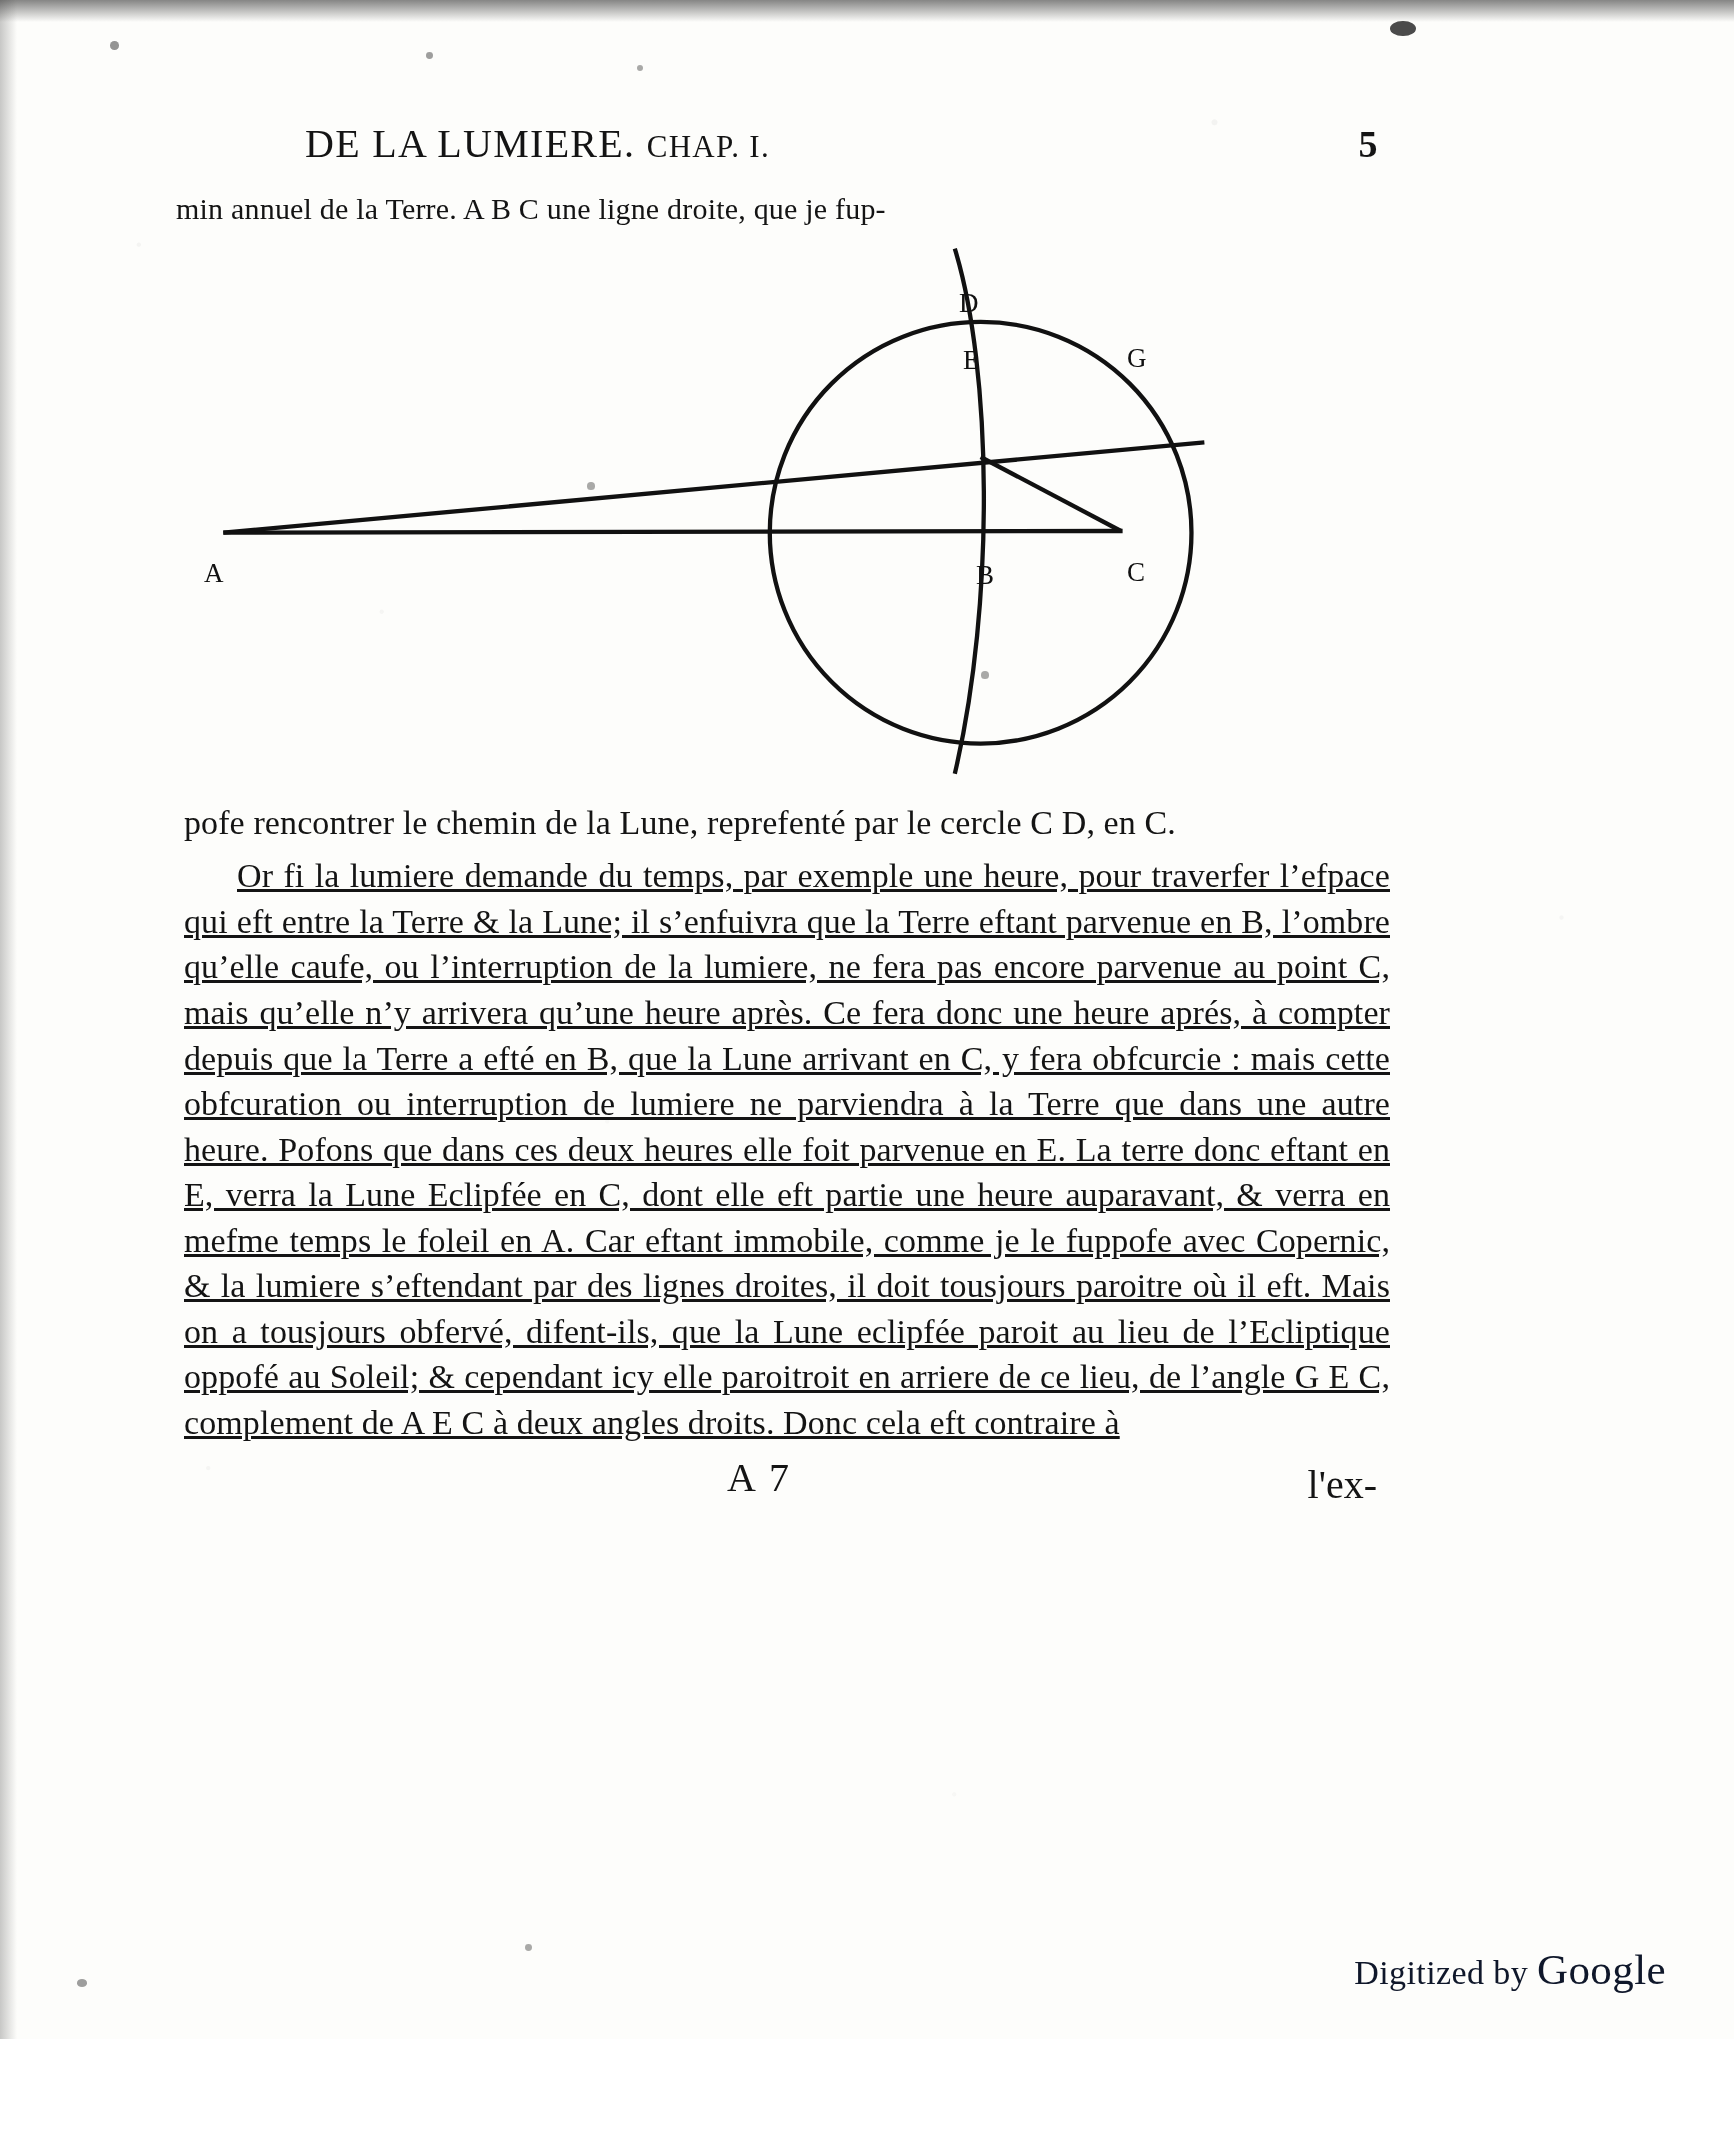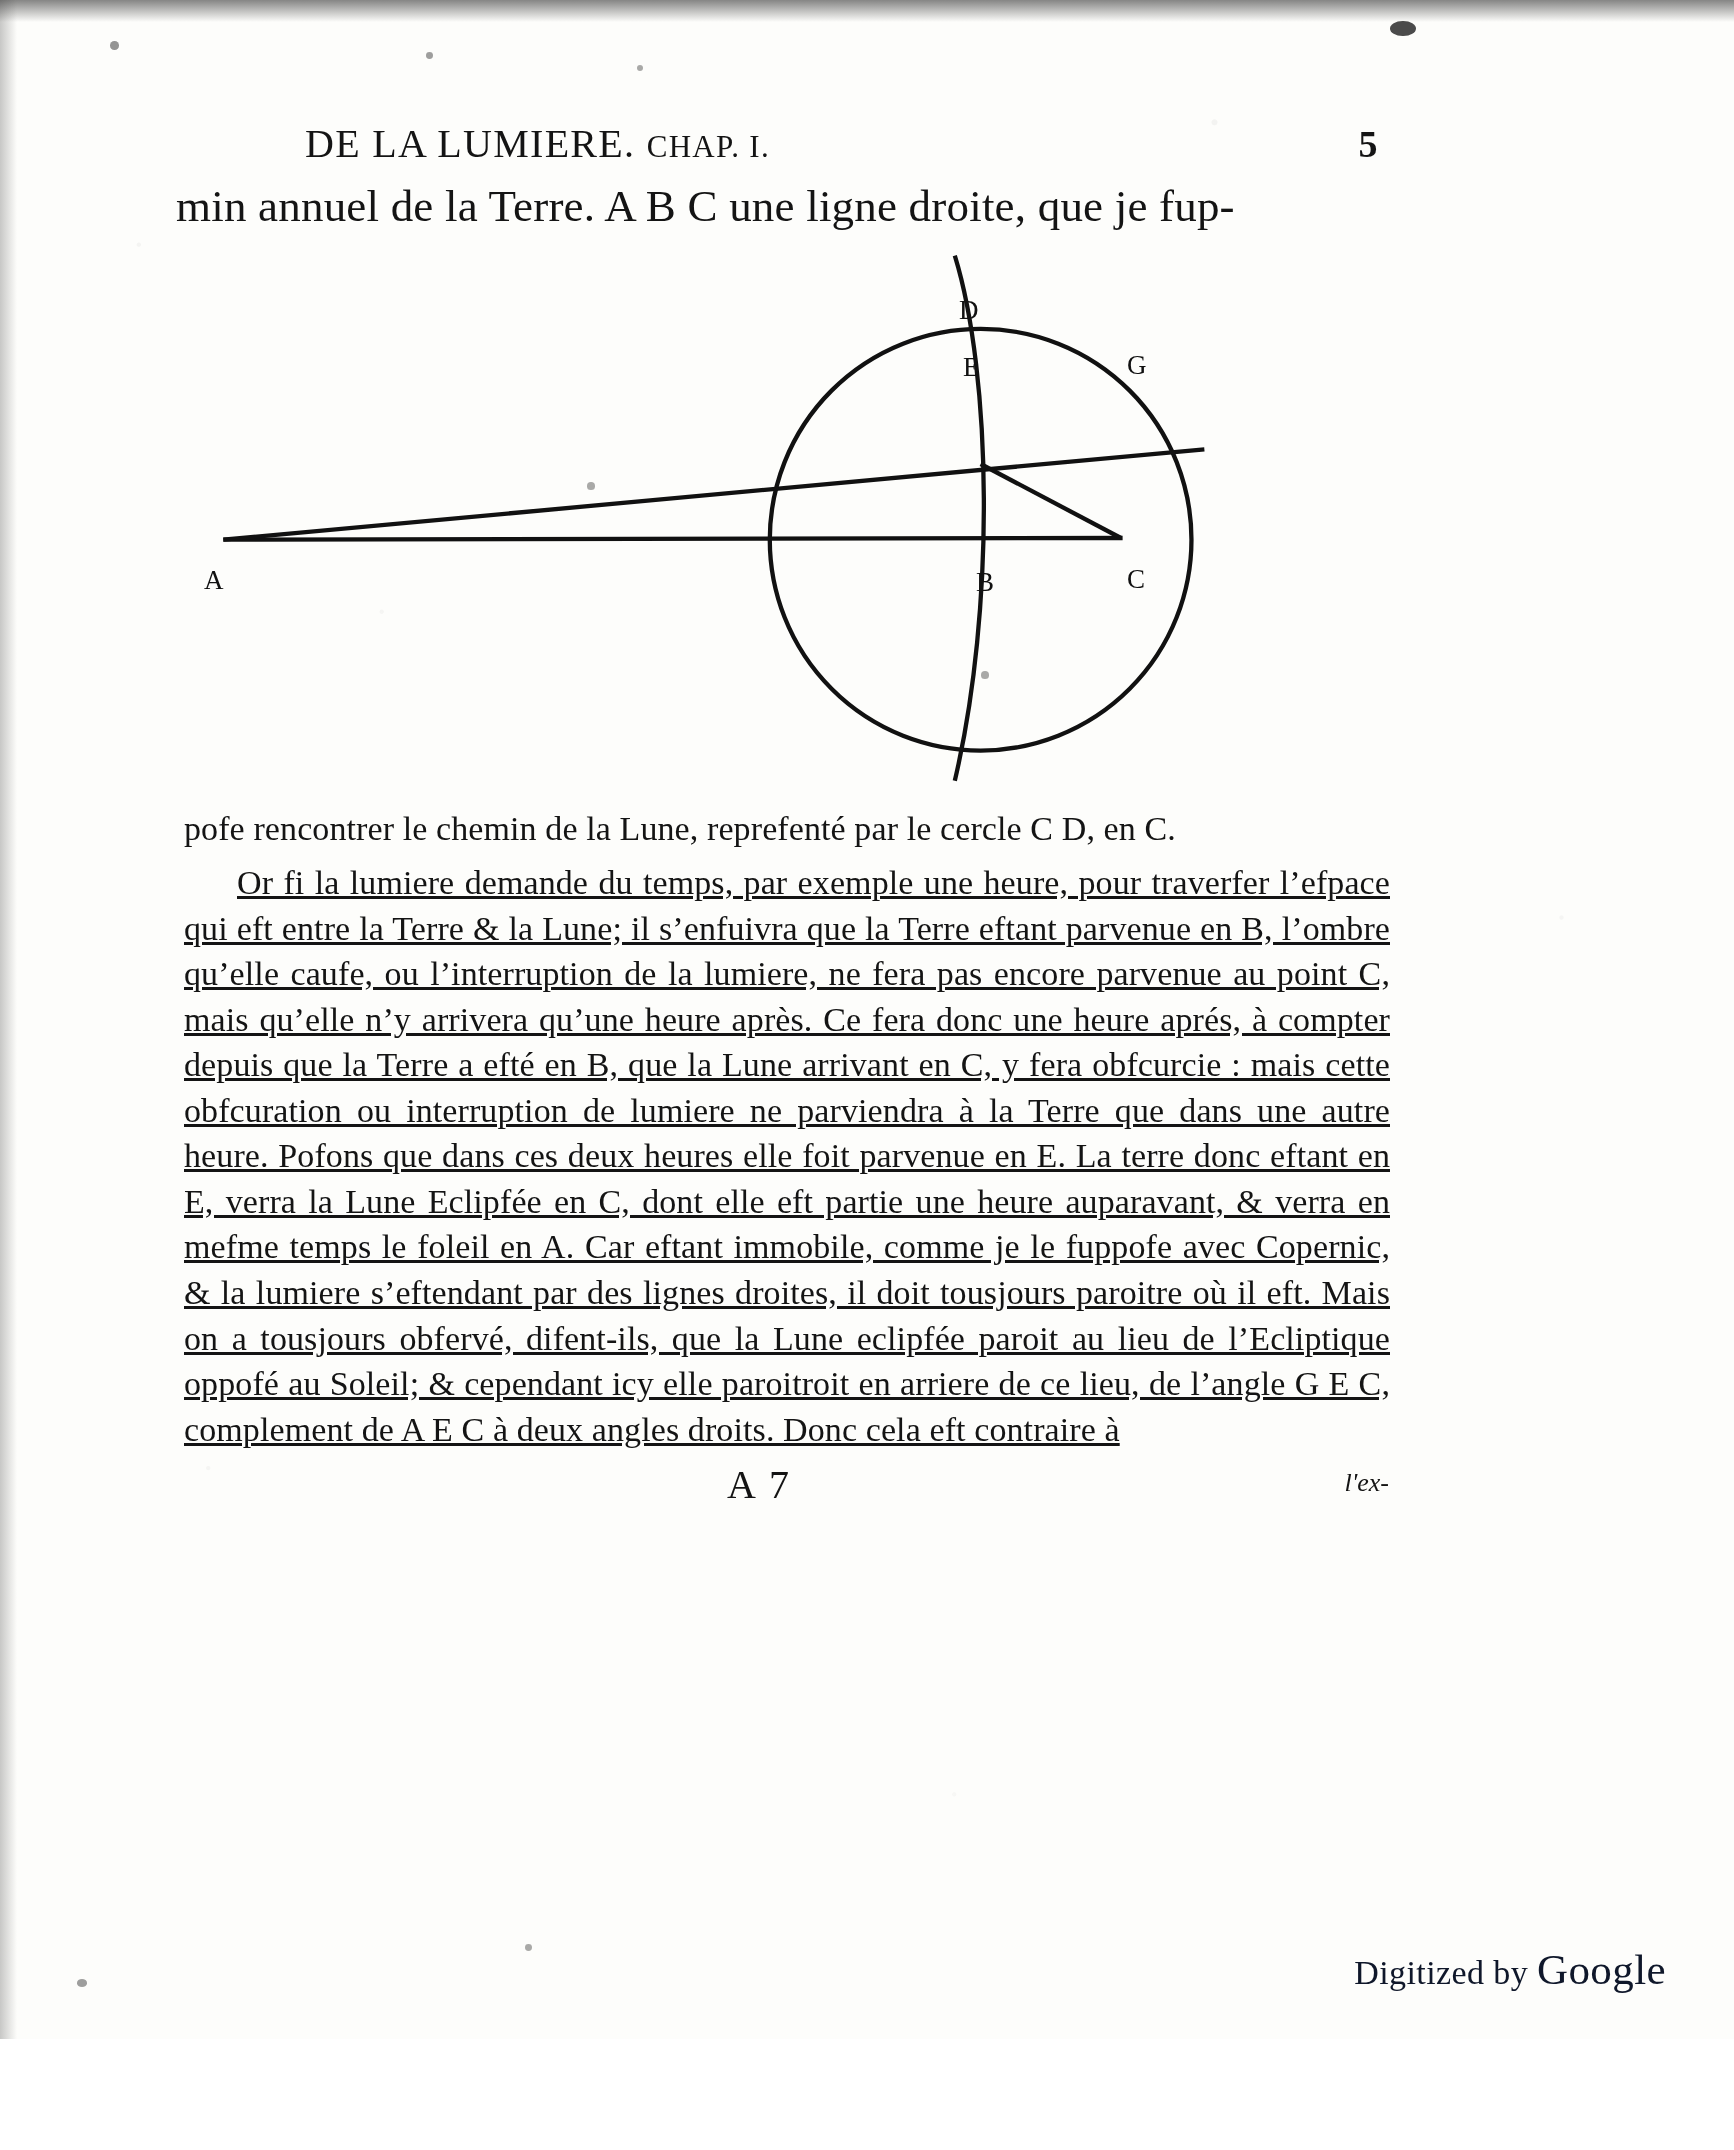--- a/index.html
+++ b/index.html
@@ -76,24 +76,24 @@
   .folio {
     position: absolute;
     right: 20.6px;
     top: 1.7px;
     font-size: 38px;
     font-weight: 600;
   }
 
   
   .catchline {
-    font-size: 45px;
+    font-size: 30px;
     line-height: 1.18;
     letter-spacing: 0.2px;
-    margin-top: 0;
+    margin-top: 11px;
     white-space: nowrap;
   }
 
   
   .figure-wrap {
     position: relative;
     width: 1222px;
     height: 551px;
     margin-top: 13.8px;
   }
@@ -136,24 +136,23 @@
   }
   .signature {
     position: absolute;
     left: 551px;
     top: 0;
     font-size: 40px;
     letter-spacing: 2.6px;
   }
   .catchword {
     position: absolute;
-    right: 9px;
+    right: 21px;
     top: 6.9px;
-    font-size: 26px;
-    font-style: italic;
+    font-size: 40px;
   }
 
   
   .watermark {
     position: absolute;
     right: 69px;
     bottom: 45px;
     font-family: "Liberation Serif", serif;
     font-size: 34px;
     color: #0f172a;

